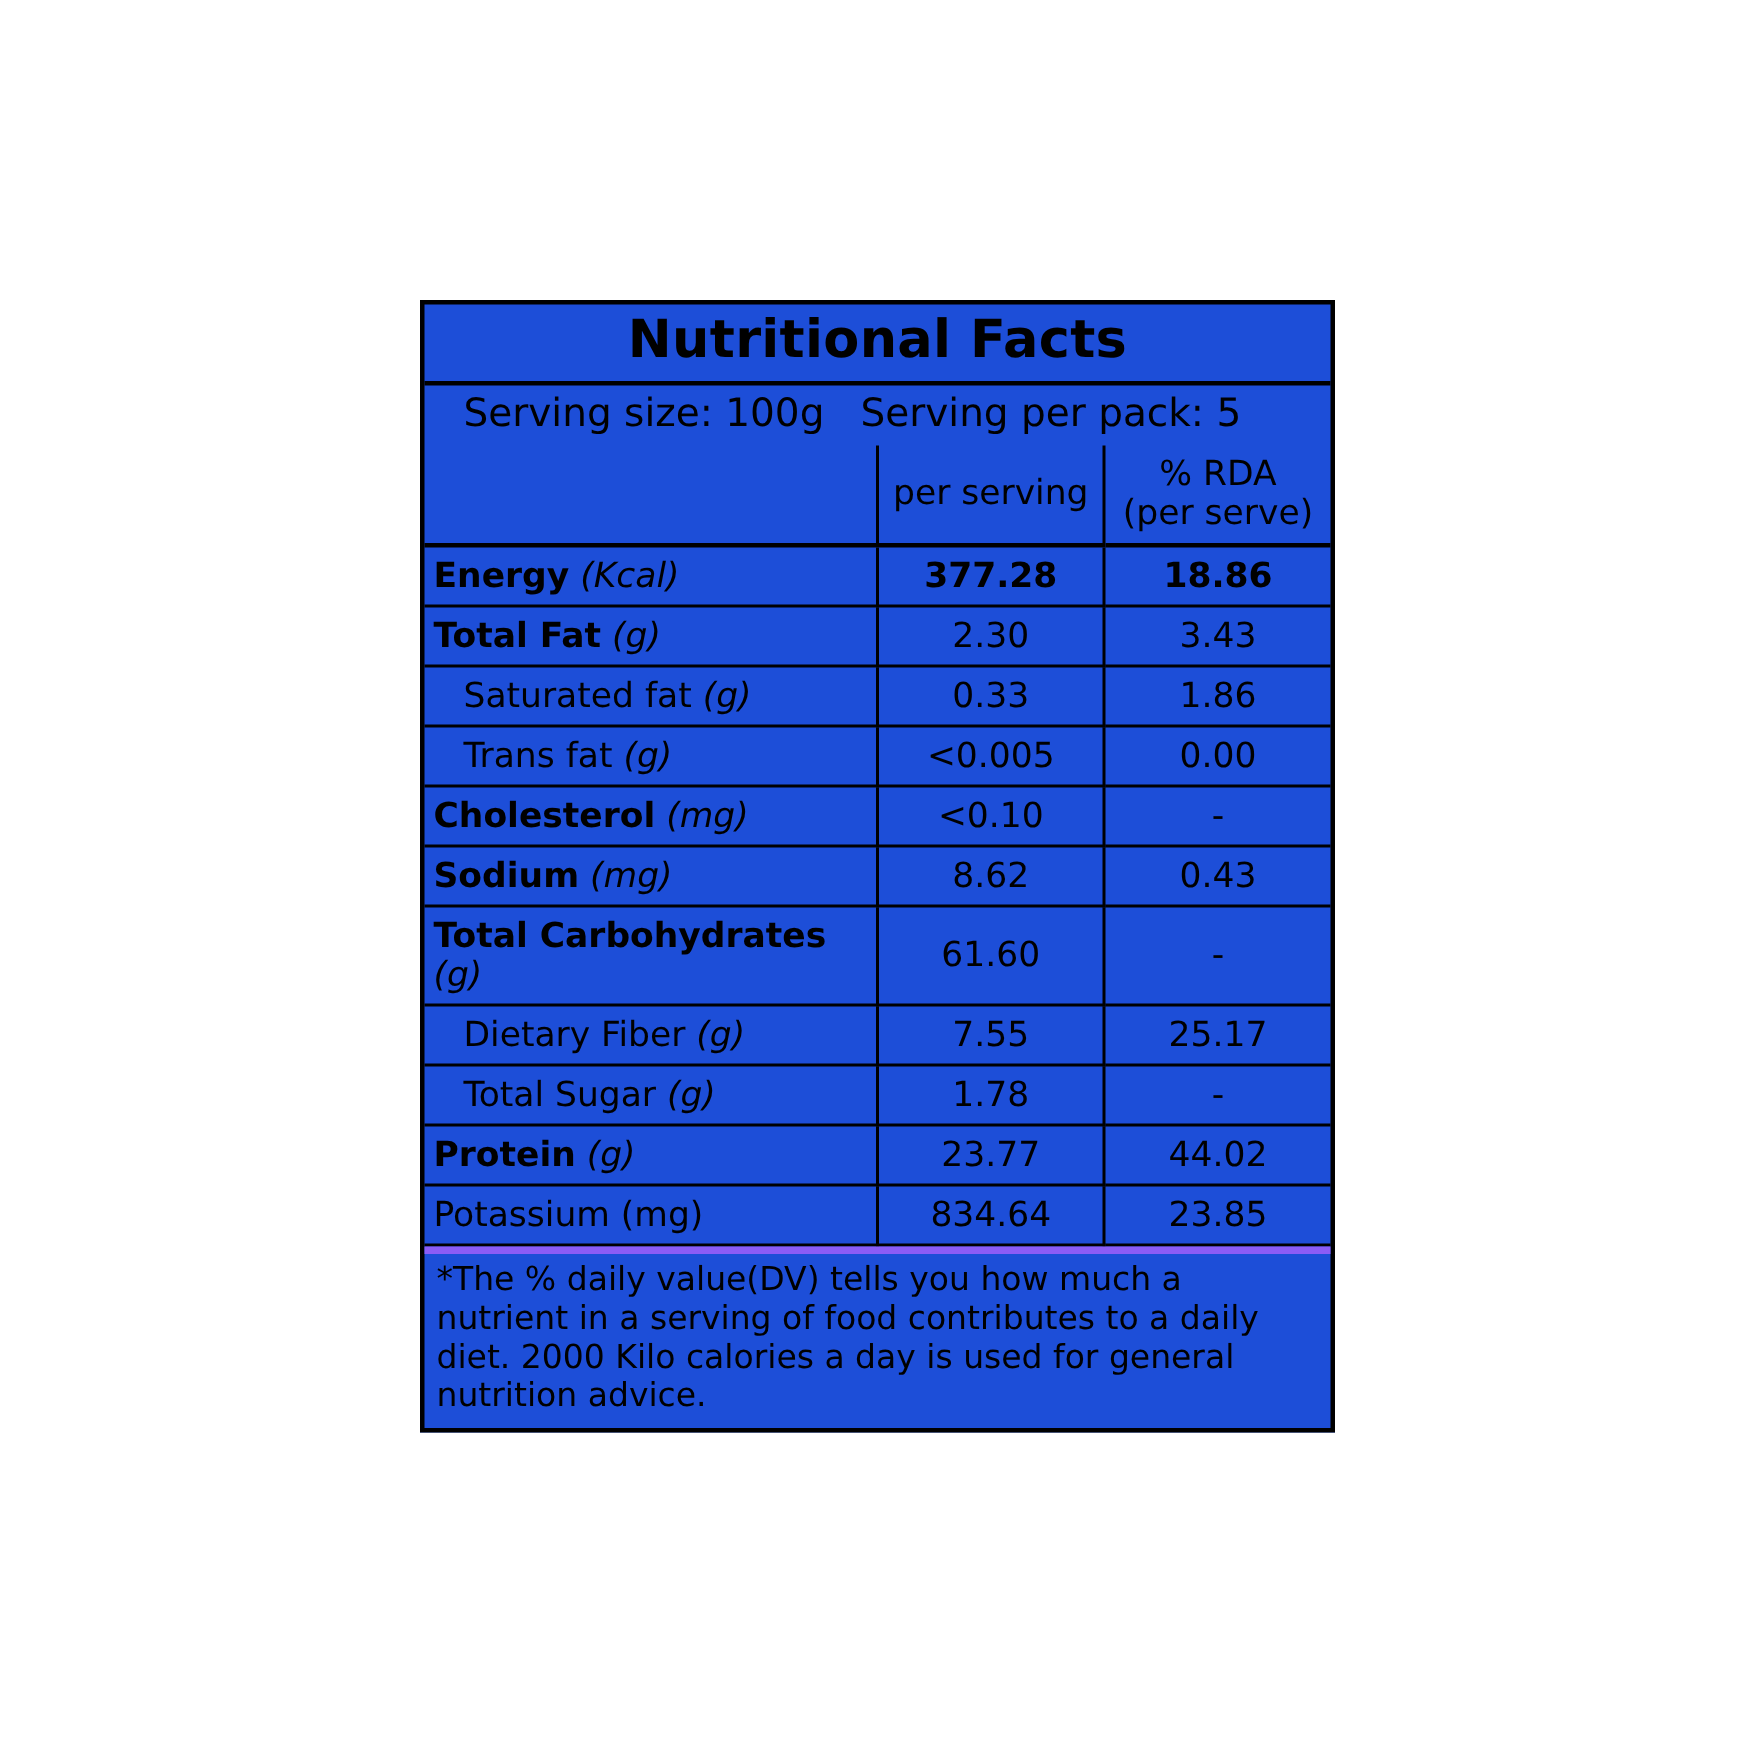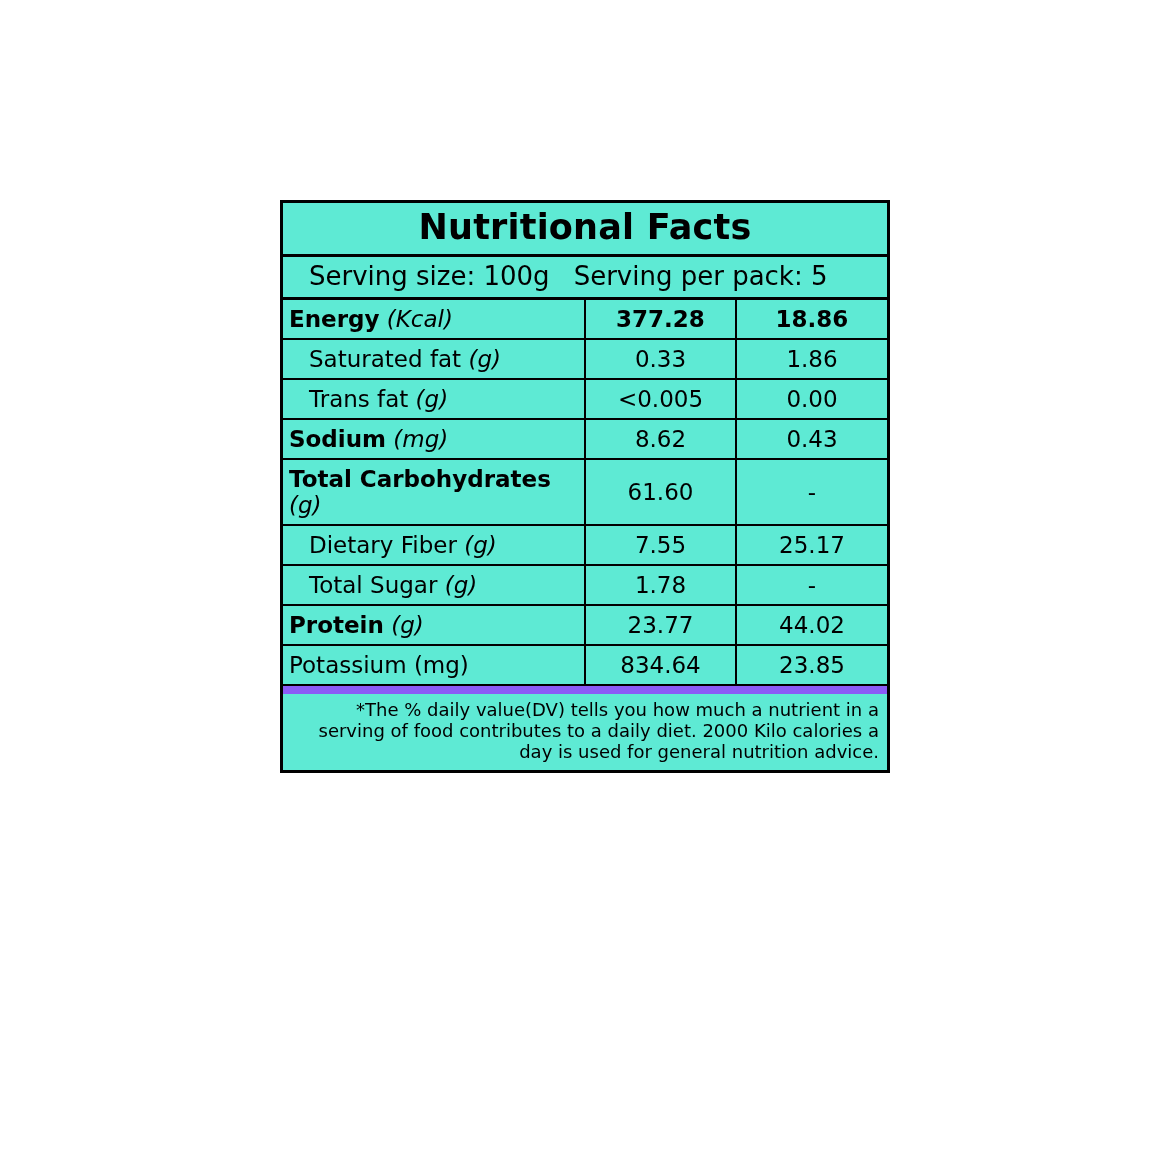--- a/index.html
+++ b/index.html
@@ -14,21 +14,21 @@
     color: #000000;
     position: relative;
   }
   #panel {
     position: absolute;
     left: 280px;
     top: 200px;
     width: 610px;
     border: 3px solid #000;
     box-sizing: border-box;
-    background: #5eead4;
+    background: #1d4ed8;
   }
   .title {
     text-align: center;
     font-size: 35px;
     font-weight: bold;
     padding: 6px 0 8px 0;
     line-height: 1.05;
     letter-spacing: 0.2px;
   }
   .rule-thick {
@@ -82,25 +82,24 @@
     line-height: 1.15;
   }
   .bold { font-weight: bold; margin-top: 21px; }
   .ind1 { padding-left: 26px !important; }
   .ind2 { padding-left: 56px !important; }
   .unit { font-weight: normal; font-style: italic; }
   .energy-row td {
     border-top: 3px solid #000 !important;
   }
   .footnote {
-    font-size: 18px;
+    font-size: 22px;
     line-height: 1.18;
     padding: 5px 8px 8px 8px;
-    border-top: 8px solid #8b5cf6;
-    text-align: right;
+    border-top: 5px solid #8b5cf6;
   }
   .blank-head {
     border-top: none !important;
     border-left: none !important;
   }
 </style>
 </head>
 <body>
 
 <div id="panel">
@@ -114,34 +113,52 @@
     <span class="serving-pack">Serving per pack: 5</span>
   </div>
 
   <table class="facts">
     <colgroup>
         <col class="c1">
         <col class="c2">
         <col class="c3">
       </colgroup>
     <tbody id="table-body">
+        <tr class="headrow">
+          <td class="lbl blank-head"></td>
+          <td class="hdr-sub">per serving</td>
+          <td class="hdr-sub lastcol">
+            <div>% RDA</div>
+            <div>(per serve)</div>
+          </td>
+        </tr>
         <tr class="energy-row">
           <td class="lbl"><span class="bold">Energy</span><span class="unit"> (Kcal)</span></td>
           <td class="num bold">377.28</td>
           <td class="num lastcol bold">18.86</td>
+        </tr>
+        <tr>
+          <td class="lbl"><span class="bold">Total Fat</span><span class="unit"> (g)</span></td>
+          <td class="num">2.30</td>
+          <td class="num lastcol">3.43</td>
         </tr>
         <tr>
           <td class="lbl ind1"><span>Saturated fat</span><span class="unit"> (g)</span></td>
           <td class="num">0.33</td>
           <td class="num lastcol">1.86</td>
         </tr>
         <tr>
           <td class="lbl ind1"><span>Trans fat</span><span class="unit"> (g)</span></td>
           <td class="num">&lt;0.005</td>
           <td class="num lastcol">0.00</td>
+        </tr>
+        <tr>
+          <td class="lbl"><span class="bold">Cholesterol</span><span class="unit"> (mg)</span></td>
+          <td class="num">&lt;0.10</td>
+          <td class="num lastcol">-</td>
         </tr>
         <tr>
           <td class="lbl"><span class="bold">Sodium</span><span class="unit"> (mg)</span></td>
           <td class="num">8.62</td>
           <td class="num lastcol">0.43</td>
         </tr>
         <tr>
           <td class="lbl"><span class="bold">Total Carbohydrates</span><span class="unit"> (g)</span></td>
           <td class="num">61.60</td>
           <td class="num lastcol">-</td>

